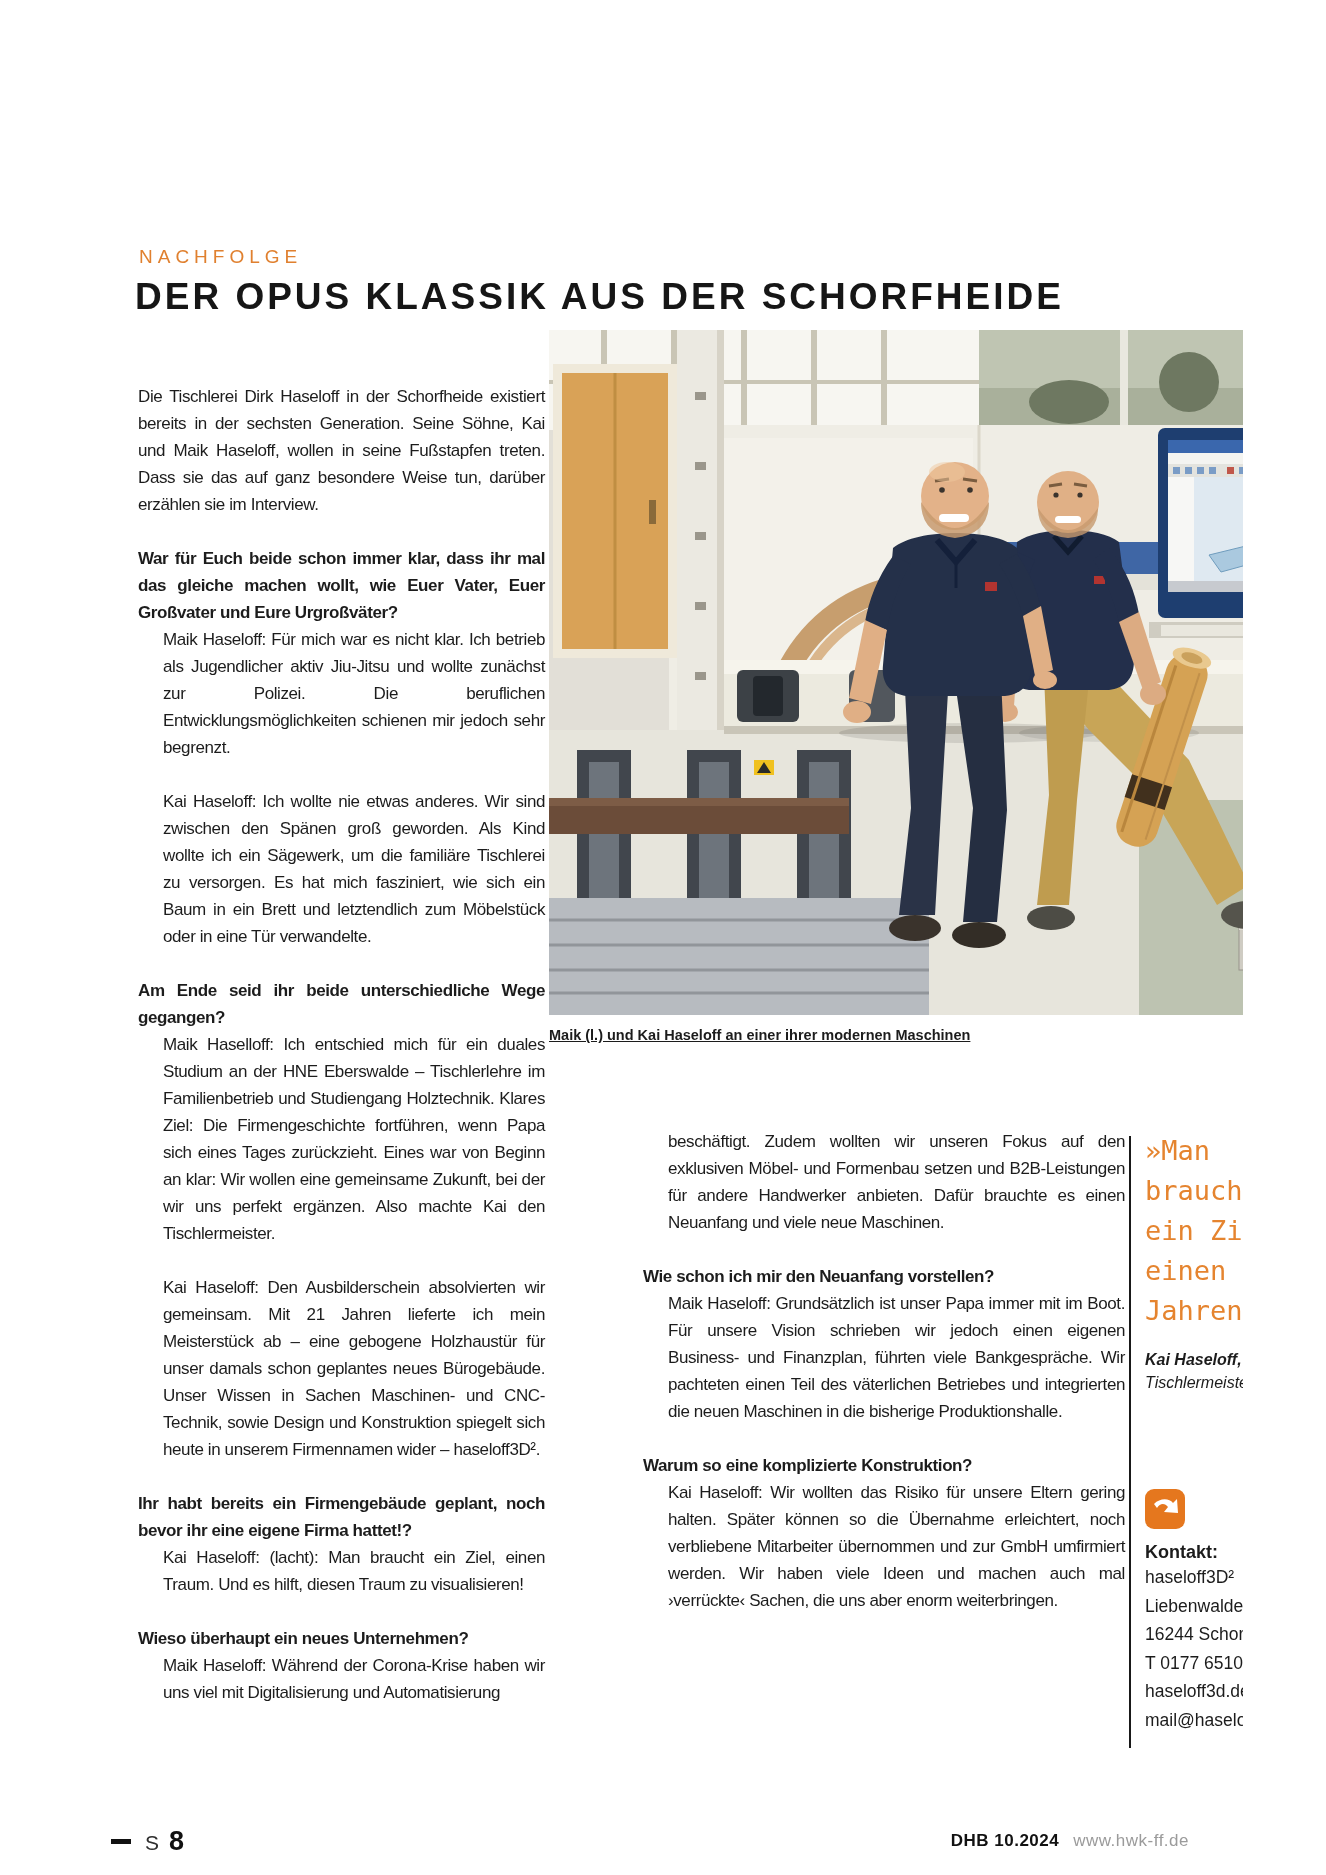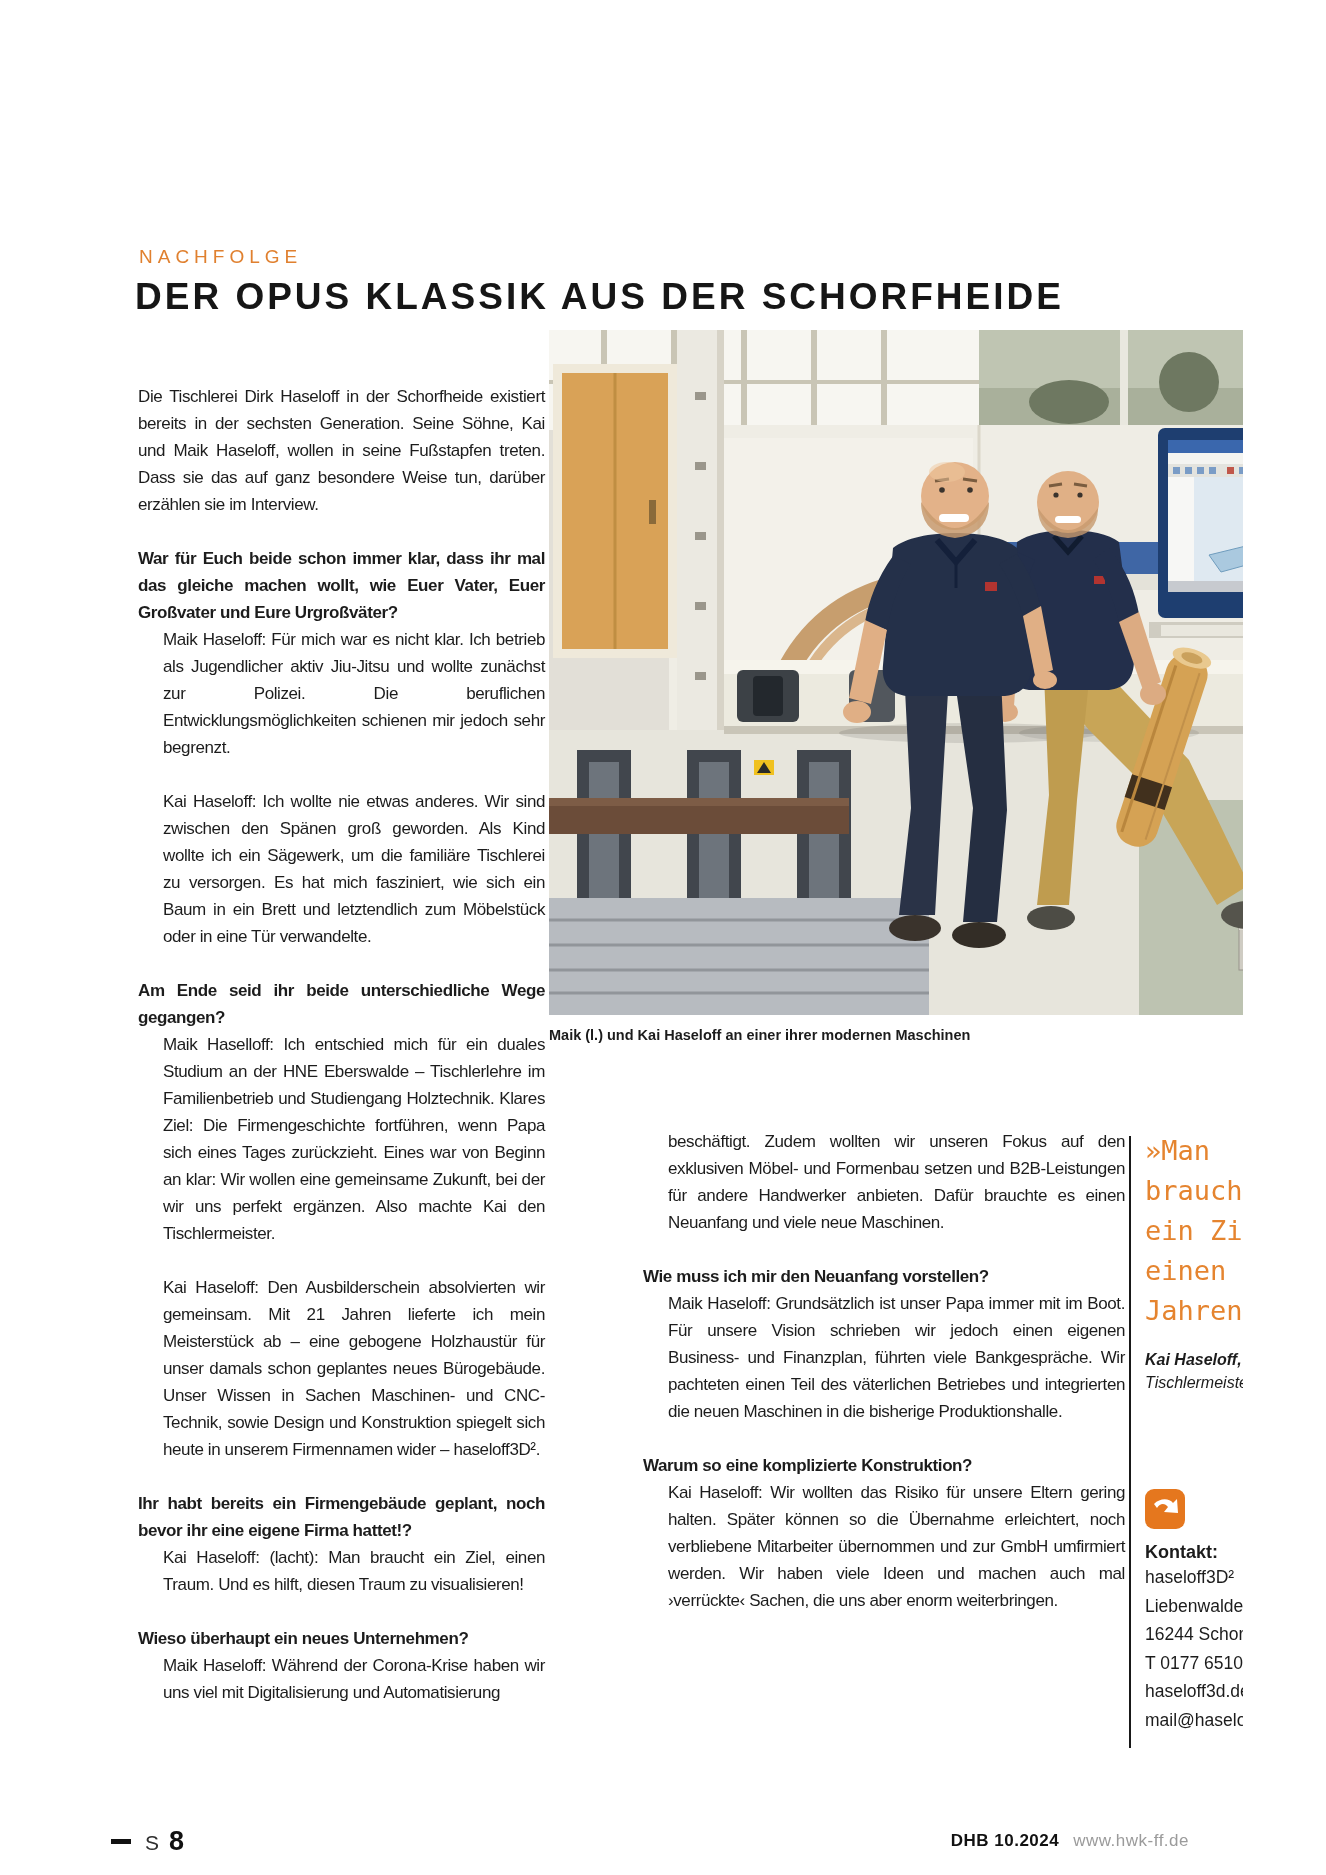--- a/index.html
+++ b/index.html
@@ -19,21 +19,21 @@
   .col p.a { padding-left:25px; }
   .col p.gap { margin-top:27px; }
 
   .photo { position:absolute; left:466px; top:330px; width:860px; height:685px;
            overflow:hidden; background:#e2dfd7; }
   .photo svg { display:block; }
   .photo-credit { position:absolute; right:3px; bottom:58px; transform:rotate(-90deg);
                   transform-origin:right bottom; font-size:9.5px; color:#3c3c38;
                   white-space:nowrap; letter-spacing:0.3px; }
   .caption { position:absolute; left:466px; top:1027px; width:600px; font-size:14.5px;
-             font-weight:700; color:#1c1c1c; }
+             font-weight:700; color:#1c1c1c;text-decoration:underline; }
 
   .vrule { position:absolute; left:1046px; top:1136px; width:2px; height:612px; background:#191919; }
 
   .quote { position:absolute; left:1062px; top:1131px; width:170px;
            font-family:"DejaVu Sans Mono", monospace; font-size:27px; line-height:40px;
            color:#E5842F; }
   .attribution { position:absolute; left:1062px; top:1348px; width:250px;
                  font-size:16px; line-height:23px; font-style:italic; color:#1c1c1c; }
   .attribution .who { font-weight:700; }
 
@@ -275,21 +275,21 @@
         <ellipse cx="398" cy="142" rx="18" ry="10" fill="#f0c79d" opacity="0.5"></ellipse>
       </g>
     </svg>
     <div class="photo-credit">Foto: © Mirko schwanitz | hwk-ff.de</div>
   </figure>
 
   <div class="caption">Maik (l.) und Kai Haseloff an einer ihrer modernen Maschinen</div>
 
   <div class="col col2">
     <p class="a">beschäftigt. Zudem wollten wir unseren Fokus auf den exklusiven Möbel- und Formenbau setzen und B2B-Leistungen für andere Handwerker anbieten. Dafür brauchte es einen Neuanfang und viele neue Maschinen.</p>
-    <p class="q gap">Wie muss ich mir den Neuanfang vorstellen?</p>
+    <p class="q gap">Wie schon ich mir den Neuanfang vorstellen?</p>
     <p class="a">Maik Haseloff: Grundsätzlich ist unser Papa immer mit im Boot. Für unsere Vision schrieben wir jedoch einen eigenen Business- und Finanzplan, führten viele Bankgespräche. Wir pachteten einen Teil des väterlichen Betriebes und integrierten die neuen Maschinen in die bisherige Produktionshalle.</p>
     <p class="q gap">Warum so eine komplizierte Konstruktion?</p>
     <p class="a">Kai Haseloff: Wir wollten das Risiko für unsere Eltern gering halten. Später können so die Übernahme erleichtert, noch verbliebene Mitarbeiter übernommen und zur GmbH umfirmiert werden. Wir haben viele Ideen und machen auch mal ›verrückte‹ Sachen, die uns aber enorm weiterbringen.</p>
   </div>
 
   <div class="vrule"></div>
 
   <div class="quote">»Man braucht ein Ziel, einen Jahren!«</div>
   <div class="attribution">
     <div class="who">Kai Haseloff,</div>

